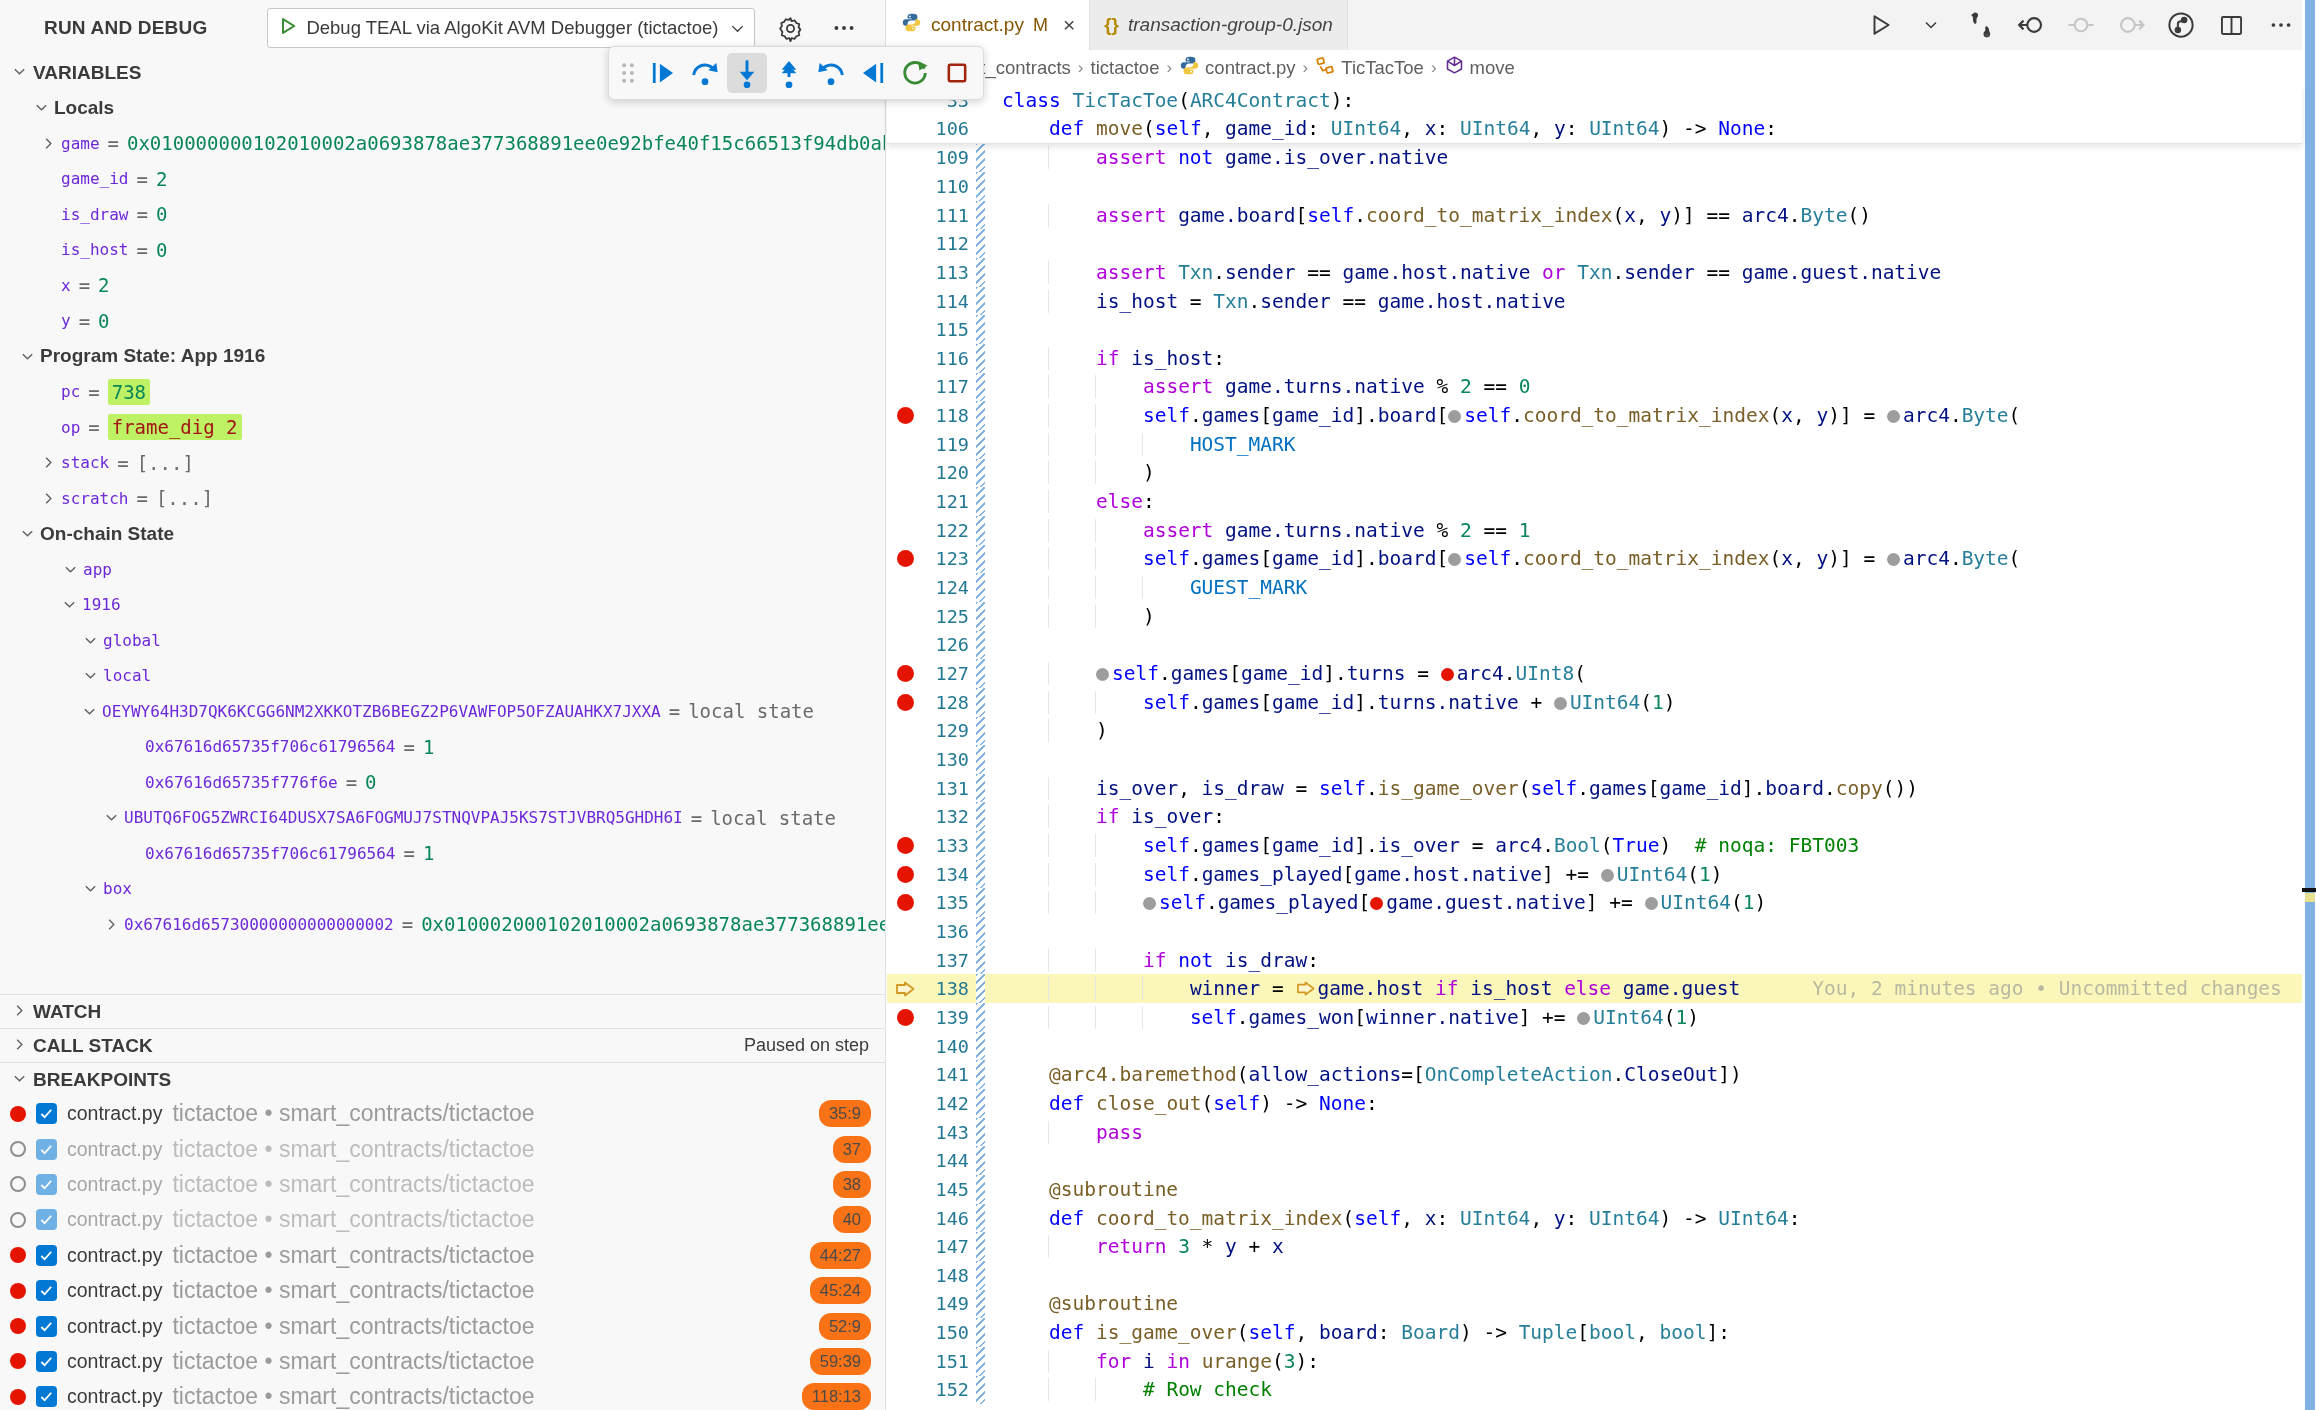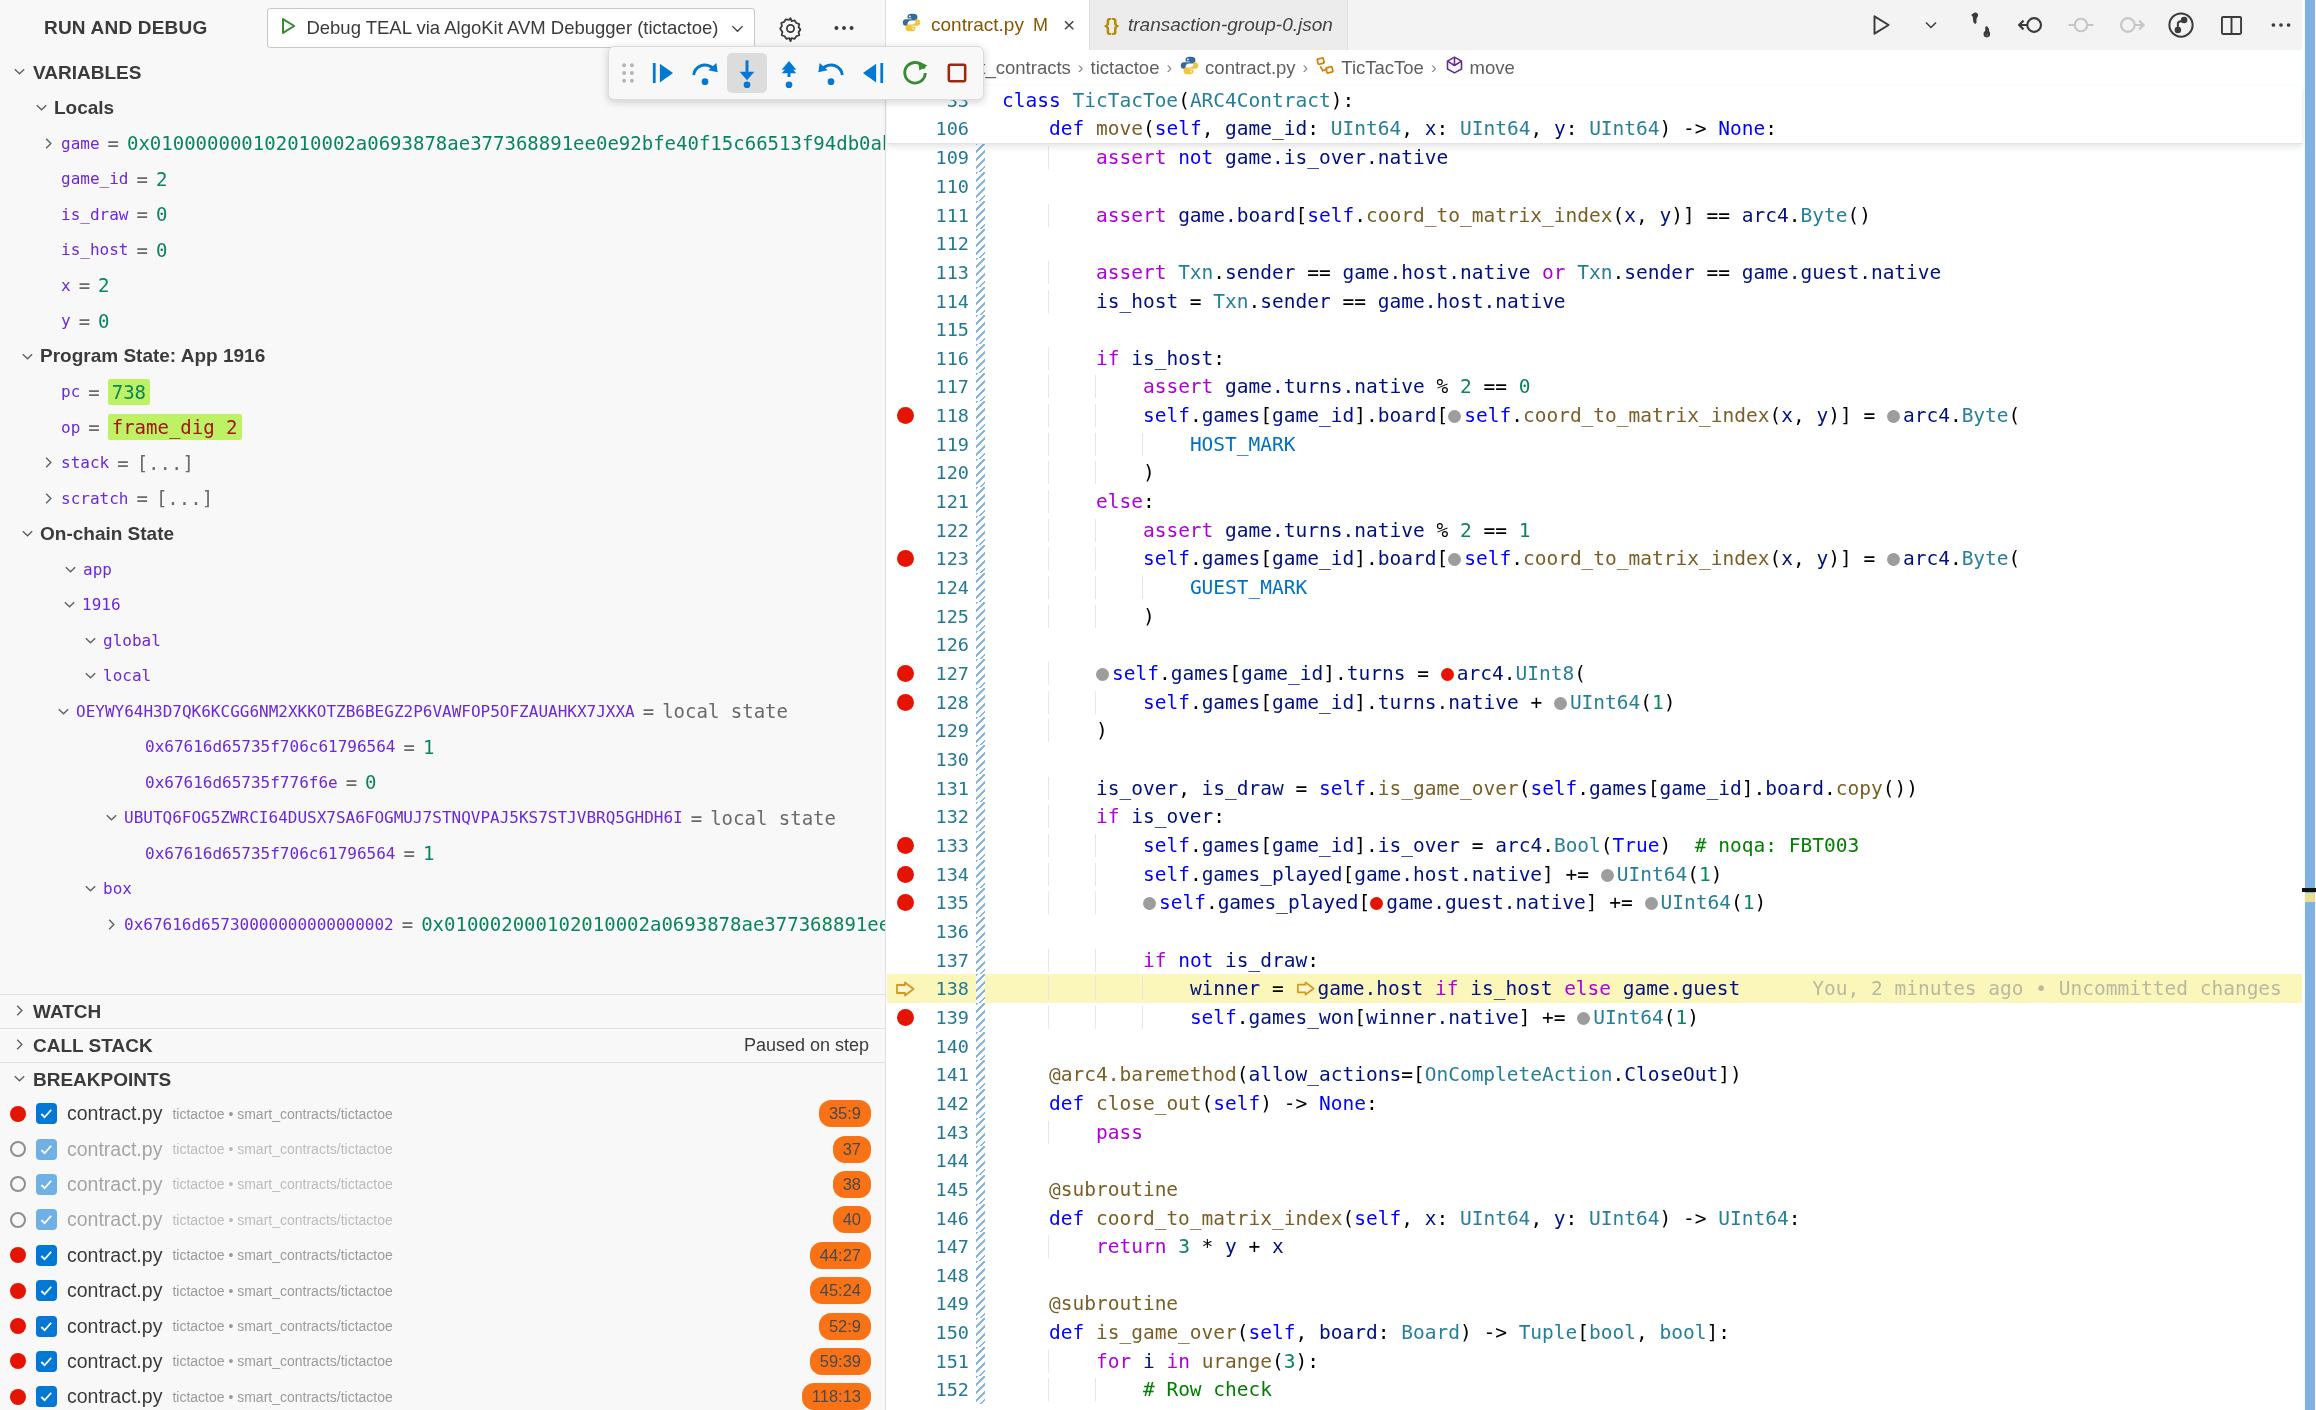--- a/index.html
+++ b/index.html
@@ -34,21 +34,21 @@
   .vv-green { color:#098658; } .vv-grey { color:#6a6a6a; } .vv-red { color:#a31515; }
   .hl { background:#bef264; border-radius:2px; padding:2px 4px; }
 
   #lower { position:absolute; top:994px; left:0; width:100%; }
   #bp-list { }
   .bprow { height:35.4px; display:flex; align-items:center; padding:0 14px 0 10px; gap:10px; cursor:pointer; }
   .bpdot { width:16px; height:16px; border-radius:50%; background:#e51400; flex:none; }
   .bpdot.hollow { background:transparent; border:2px solid #8e8e8e; }
   .bpcheck { width:21px; height:21px; background:#0078d4; border-radius:4px; flex:none; display:flex; align-items:center; justify-content:center; }
   .bpfile { font-size:19.5px; color:#3b3b3b; }
-  .bppath { font-size:14px; color:#9b9b9b; }
+  .bppath { font-size:23px; color:#9b9b9b; }
   .bprow.dim .bpfile { color:#a5a5a5; } .bprow.dim .bppath { color:#bcbcbc; } .bprow.dim .bpcheck { opacity:.55; }
   .bpbadge { margin-left:auto; background:#f97316; color:#4a4a4a; font-size:16.5px; padding:4px 10px; border-radius:12px; }
 
   
   #editor { position:absolute; left:887px; top:0; right:0; bottom:0; background:#fff; }
   #tabs { height:50px; background:#f3f3f3; display:flex; align-items:stretch; }
   .tab { display:flex; align-items:center; gap:9px; padding:0 14px; font-size:19px; border-right:1px solid #e0e0e0; cursor:pointer; }
   .tab.active { background:#fff; }
   .tab.inactive { background:#ececec; color:#444; }
   .tab .fname.mod { color:#895503; }
@@ -269,21 +269,21 @@
           <span class="vname">global</span>
         </div>
         <div class="trow" style="padding-left: 77px;">
           <span class="tw">
             <svg width="15" height="15" viewBox="0 0 16 16">
               <path d="M3 5.5L8 10.5 13 5.5" fill="none" stroke="#616161" stroke-width="1.5"></path>
             </svg>
           </span>
           <span class="vname">local</span>
         </div>
-        <div class="trow" style="padding-left: 50px;">
+        <div class="trow" style="padding-left: 76px;">
           <span class="tw">
             <svg width="15" height="15" viewBox="0 0 16 16">
               <path d="M3 5.5L8 10.5 13 5.5" fill="none" stroke="#616161" stroke-width="1.5"></path>
             </svg>
           </span>
           <span class="vname">OEYWY64H3D7QK6KCGG6NM2XKKOTZB6BEGZ2P6VAWFOP5OFZAUAHKX7JXXA</span>
           <span class="veq">=</span>
           <span class="vval vv-grey">local state</span>
         </div>
         <div class="trow" style="padding-left: 119px;">

